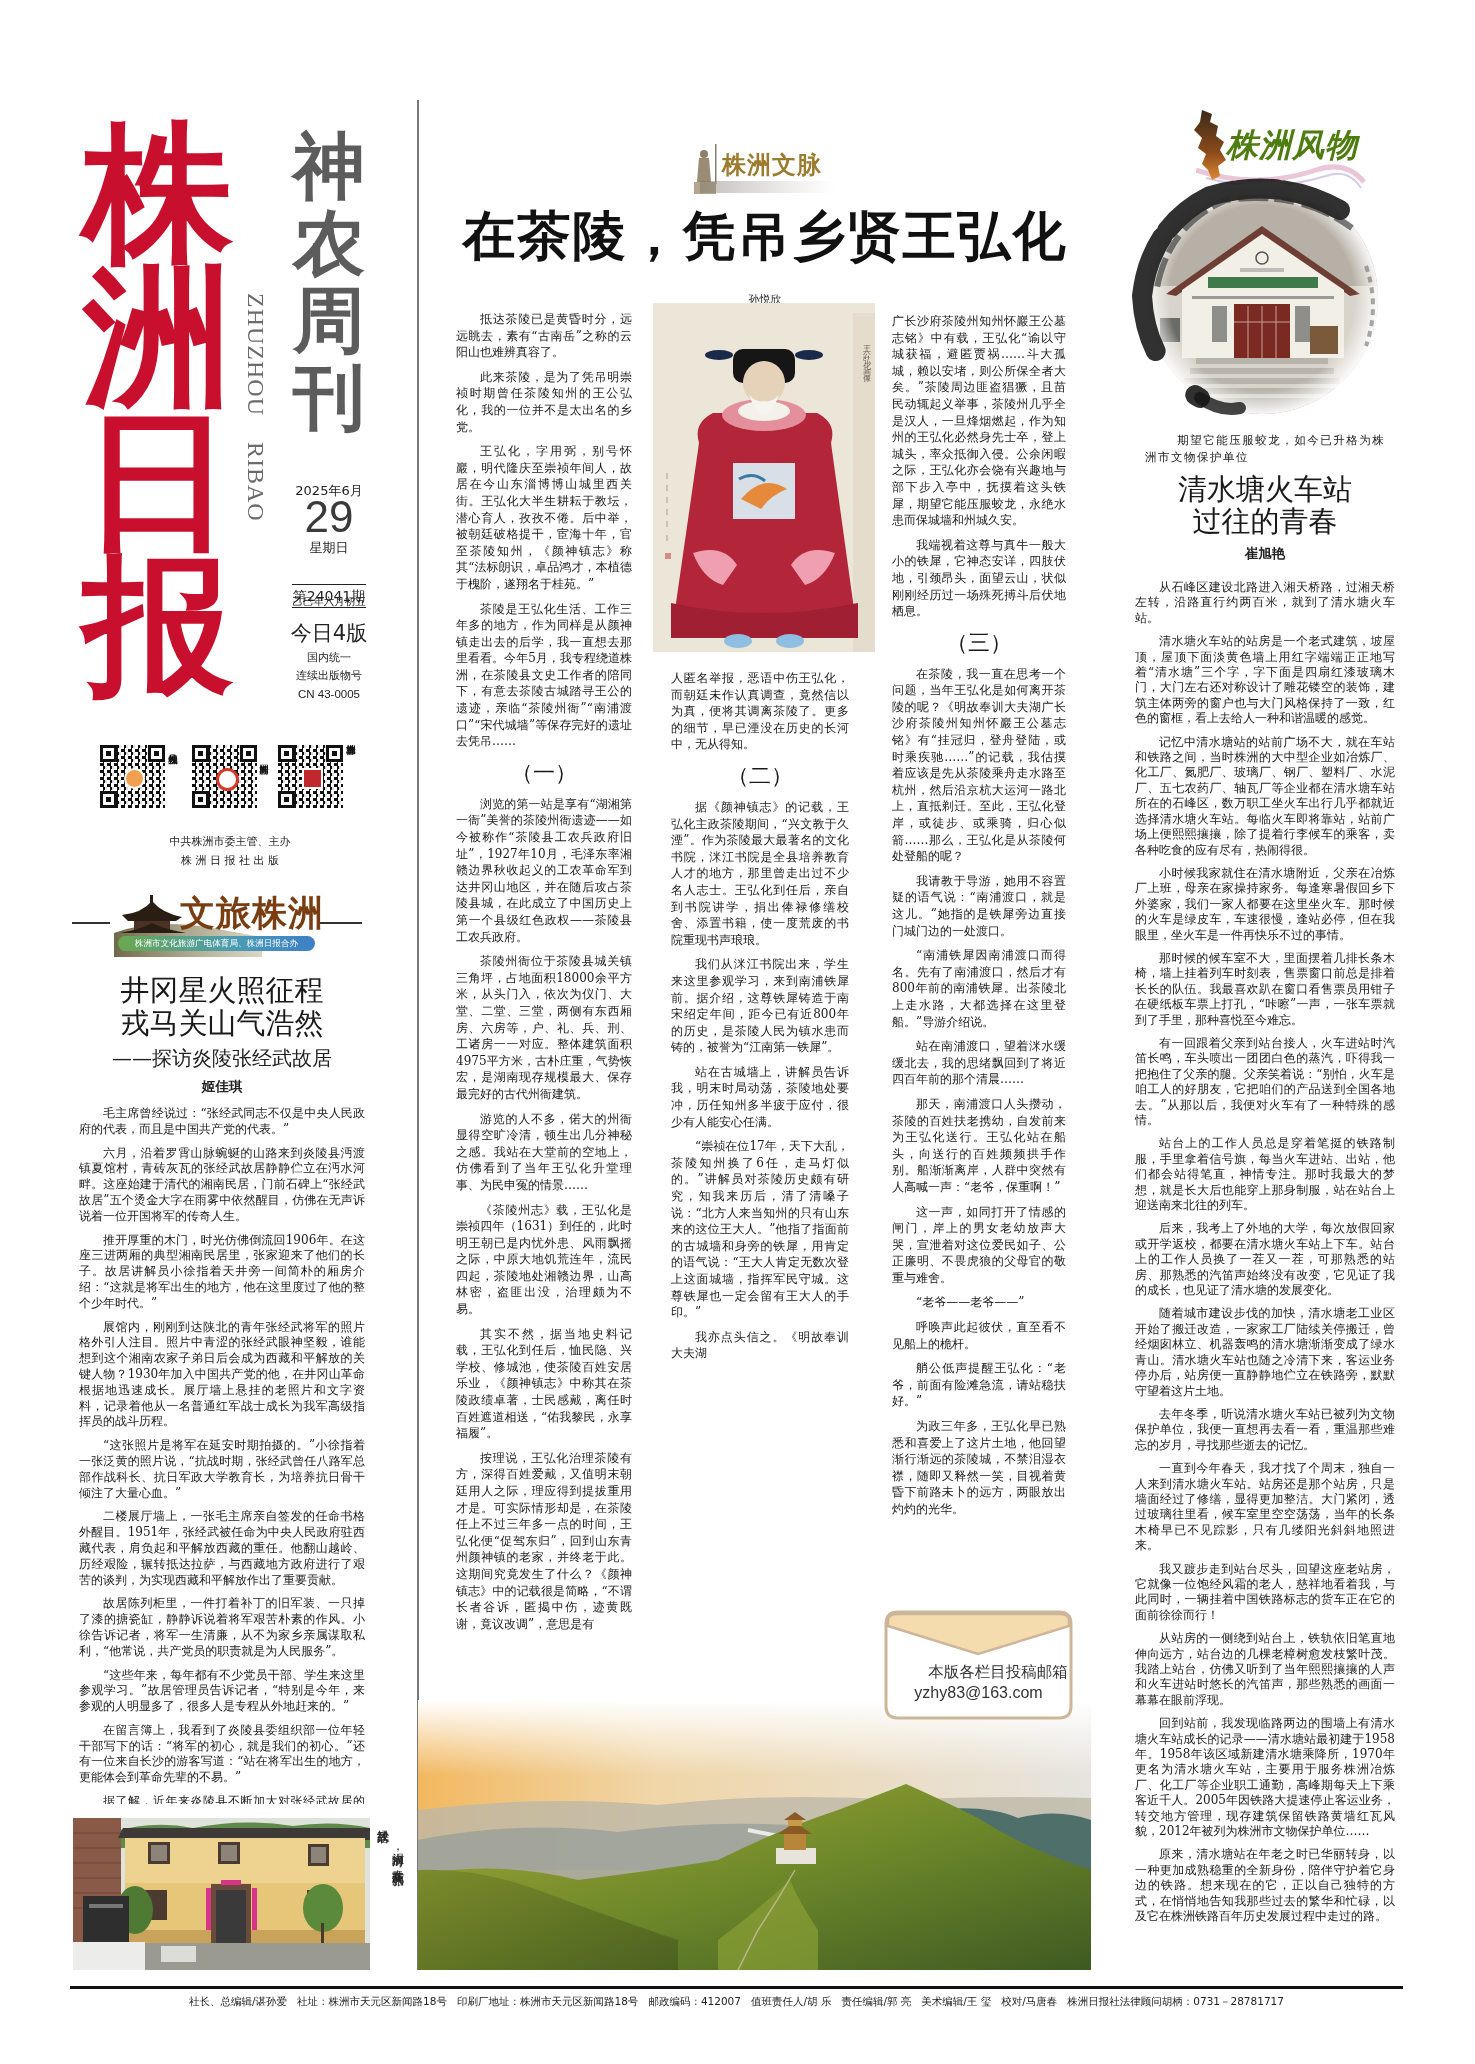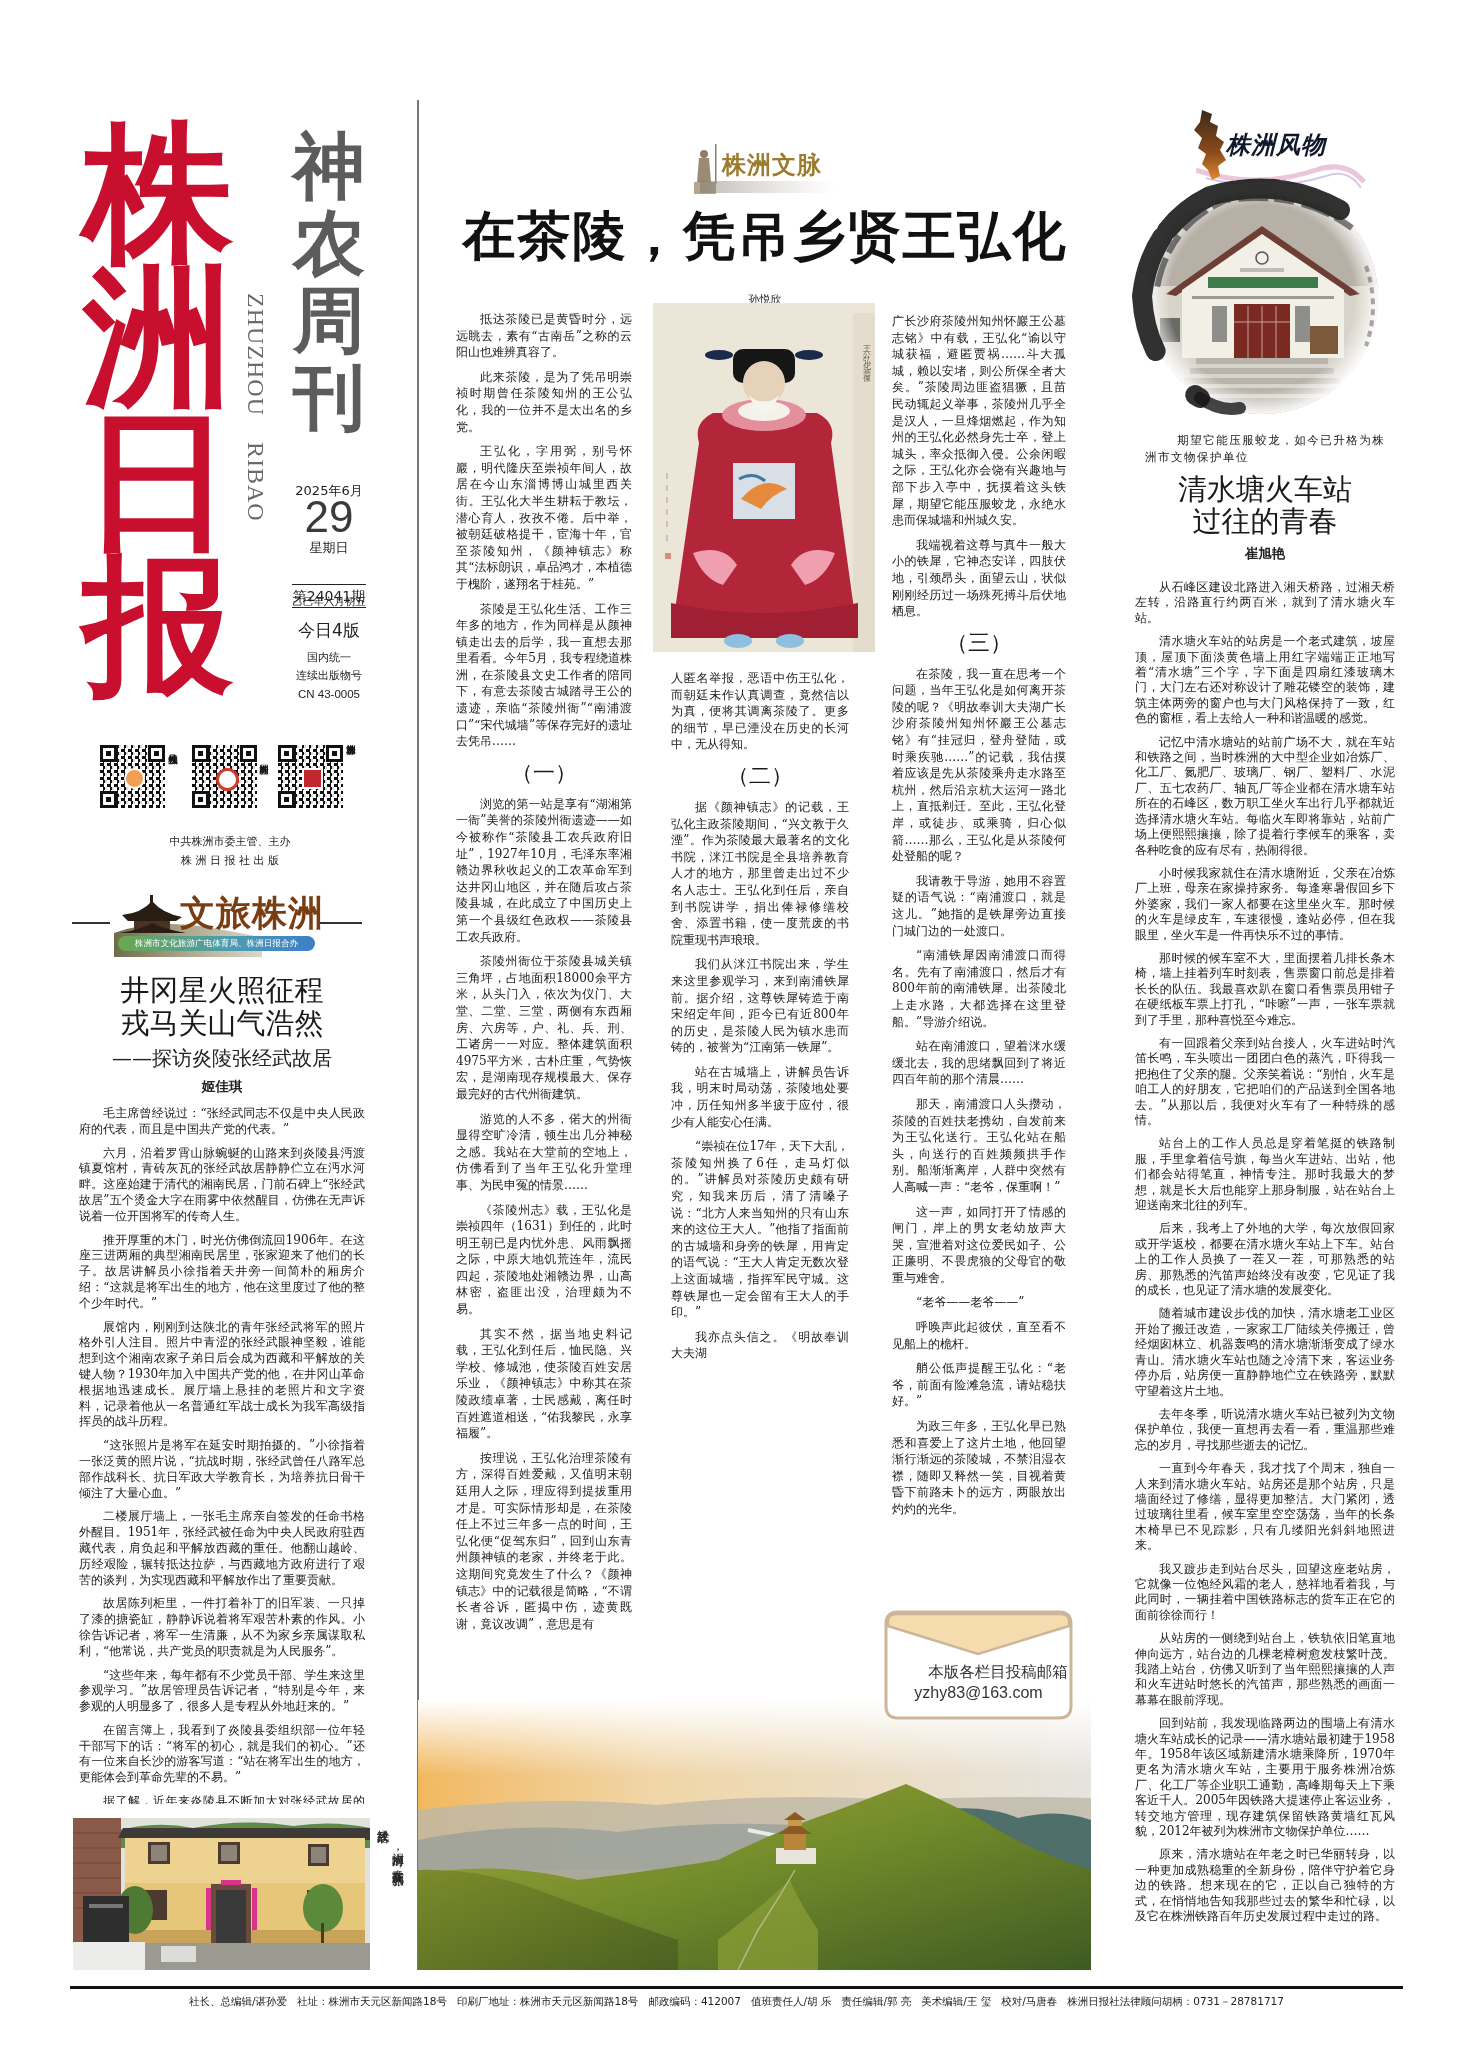--- a/index.html
+++ b/index.html
@@ -62,21 +62,21 @@
   </div>
 
   <div>
     <div class="dt" style="top:482px; font-size:13px;">2025年6月</div>
     <div class="dt" style="top:496px; font-size:44px; line-height:42px; color:#3a3a3a; font-family:'Liberation Sans', sans-serif;">29</div>
     <div class="dt" style="top:539px; font-size:13px;">星期日</div>
     <div class="dt" style="top:566px; font-size:10.5px;margin-top:29px;">乙巳年六月初五</div>
     <div class="rule" style="top:584px;"></div>
     <div class="dt" style="top:588px; font-size:14px;">第24041期</div>
     <div class="rule" style="top:607px;"></div>
-    <div class="dt" style="top:619px; font-size:17px;">今日4版</div>
+    <div class="dt" style="top:619px; font-size:21px;">今日4版</div>
     <div class="dt" style="top:650px; font-size:11px;">国内统一</div>
     <div class="dt" style="top:668px; font-size:11px;">连续出版物号</div>
     <div class="dt" style="top:688px; font-size:11.5px; font-family:'Liberation Sans', sans-serif;">CN 43-0005</div>
   </div>
 
   <div>
     <div class="qr" style="left:100px; top:745px;">
       <div class="f" style="left:0; top:0;"></div>
         <div class="f" style="right:0; top:0;"></div>
         <div class="f" style="left:0; bottom:0;"></div>
@@ -336,21 +336,21 @@
     <svg class="abs" style="left:1190px; top:110px;" width="40" height="70" viewBox="0 0 40 70">
       <defs>
         <linearGradient id="mapg" x1="0" y1="0" x2="0" y2="1">
           <stop offset="0" stop-color="#3a2a1a"></stop>
             <stop offset="0.6" stop-color="#8a4a1a"></stop>
             <stop offset="1" stop-color="#e08a30"></stop>
         </linearGradient>
       </defs>
       <path d="M12 0 L22 4 L20 12 L28 16 L26 26 L34 32 L30 40 L36 50 L28 56 L30 66 L22 70 L18 60 L12 54 L16 44 L8 38 L12 28 L4 20 L10 12 Z" fill="url(#mapg)"></path>
     </svg>
-    <div class="abs" style="left:1226px; top:126px; font-size:24px; line-height:38px; font-weight:bold; font-style:italic; color:#0f172a; letter-spacing:1px;">株洲风物</div>
+    <div class="abs" style="left:1226px; top:126px; font-size:32px; line-height:38px; font-weight:bold; font-style:italic; color:#4d7c0f; letter-spacing:1px;">株洲风物</div>
   </div>
 
   <svg class="abs" style="left:1130px; top:176px;" width="264" height="246" viewBox="0 0 264 246">
     <defs>
       <clipPath id="circ">
           <circle cx="132" cy="122" r="116"></circle>
         </clipPath>
       <radialGradient id="vign" cx="0.5" cy="0.5" r="0.5">
         <stop offset="0.8" stop-color="#fff" stop-opacity="0"></stop>
           <stop offset="1" stop-color="#fff" stop-opacity="0.9"></stop>

